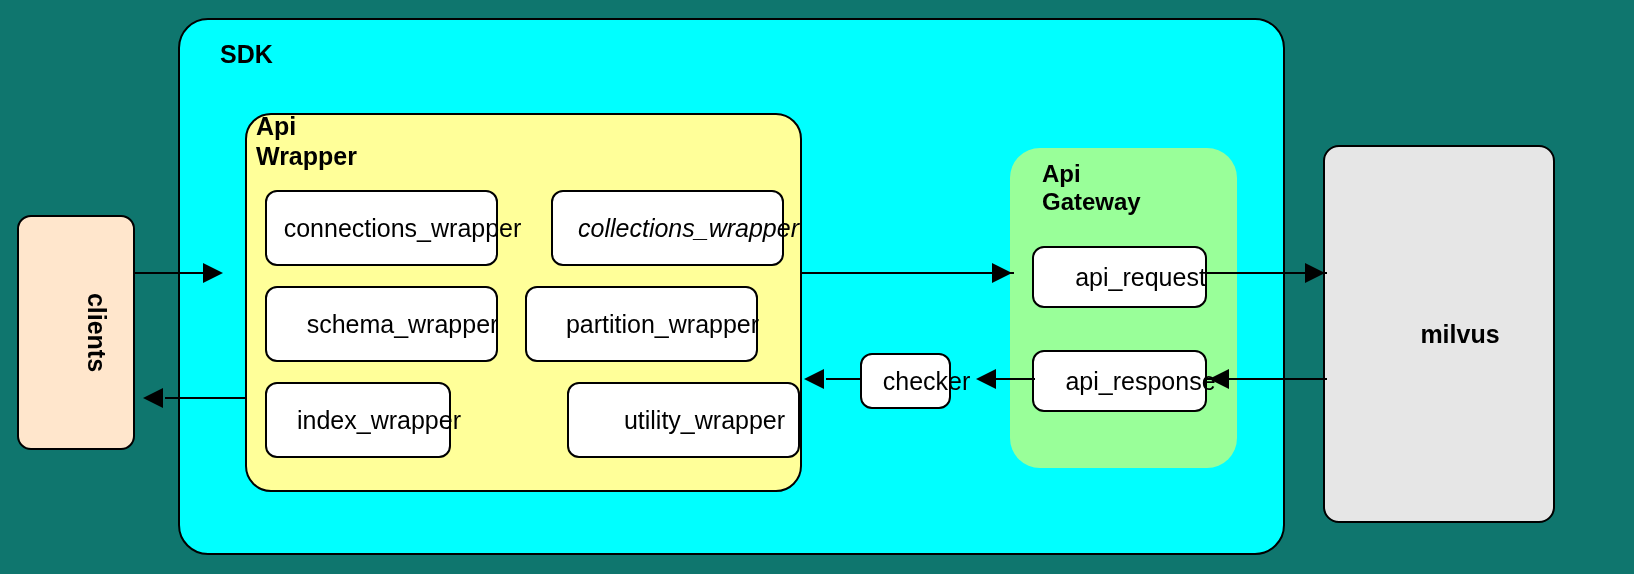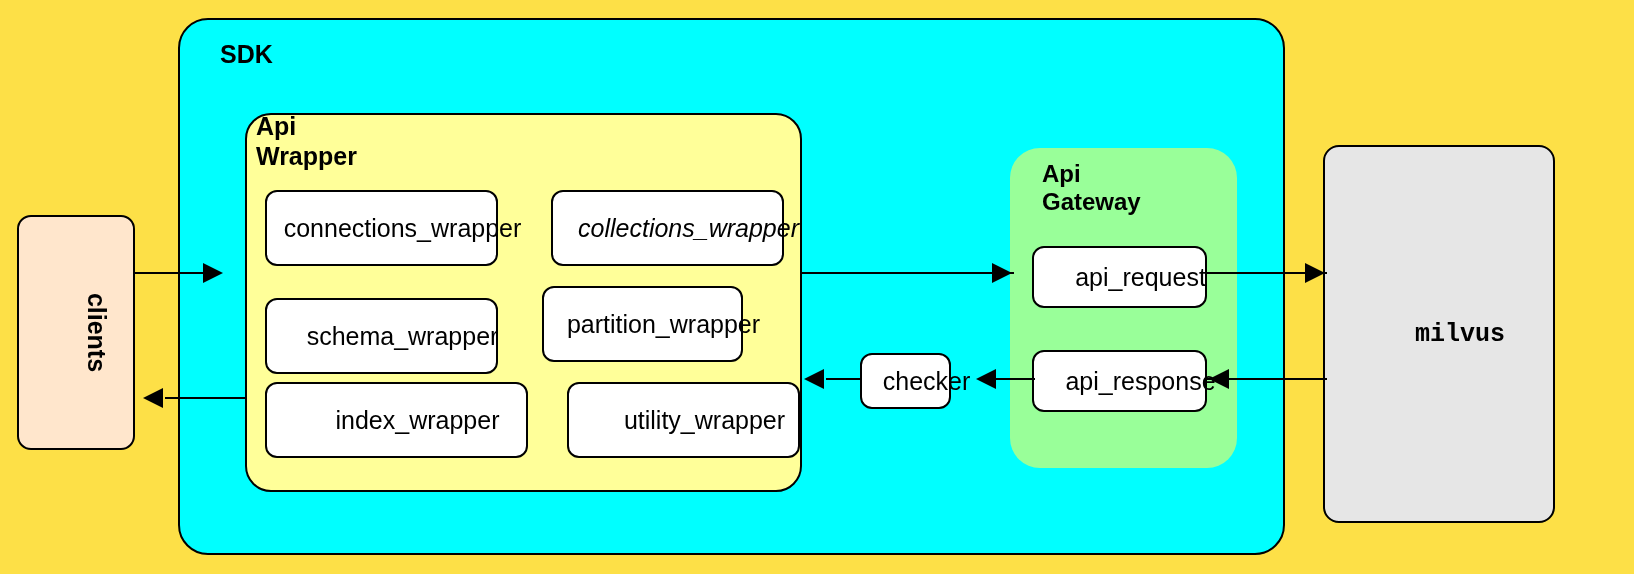--- a/index.html
+++ b/index.html
@@ -10,21 +10,21 @@
   body {
     width: 1634px;
     height: 574px;
     font-family: "Liberation Sans", sans-serif;
     overflow: hidden;
   }
   #canvas {
     position: relative;
     width: 1634px;
     height: 574px;
-    background: #fde047;
+    background: #0f766e;
   }
 
   
   .box {
     position: absolute;
     box-sizing: border-box;
     border: 2px solid #000000;
     border-radius: 14px;
     display: flex;
     align-items: center;
@@ -89,23 +89,23 @@
   }
   #api-gateway-title {
     left: 1042px;
     top: 160px;
     font-size: 24px;
   }
 
   
   #connections-wrapper { left: 265px;  top: 190px; width: 233px; height: 76px; }
   #collections-wrapper { left: 551px;  top: 190px; width: 233px; height: 76px; font-style: italic; }
-  #schema-wrapper      { left: 265px;  top: 286px; width: 233px; height: 76px; margin-top: 12px; }
-  #partition-wrapper   { left: 542px;  top: 286px; width: 201px; height: 76px; }
-  #index-wrapper       { left: 265px;  top: 382px; width: 263px; height: 76px; }
+  #schema-wrapper      { left: 265px;  top: 286px; width: 233px; height: 76px; }
+  #partition-wrapper   { left: 525px;  top: 286px; width: 233px; height: 76px; }
+  #index-wrapper       { left: 265px;  top: 382px; width: 186px; height: 76px; }
   #utility-wrapper     { left: 551px;  top: 382px; width: 233px; height: 76px; margin-left: 16px; }
 
   
   #api-request  { left: 1032px; top: 246px; width: 175px; height: 62px; }
   #api-response { left: 1032px; top: 350px; width: 175px; height: 62px; }
 
   
   #checker-box { left: 860px; top: 353px; width: 91px; height: 56px; }
 
   
@@ -129,21 +129,20 @@
   #milvus-box {
     left: 1323px;
     top: 145px;
     width: 232px;
     height: 378px;
     background: #e6e6e6;
     border-radius: 16px;
     font-size: 25px;
     font-weight: bold;
     color: #000000;
-    font-family: Liberation Mono, monospace;
   }
 
   
   .hline {
     position: absolute;
     height: 0;
     border-top: 2.5px solid #000000;
   }
   .arrowhead {
     position: absolute;

